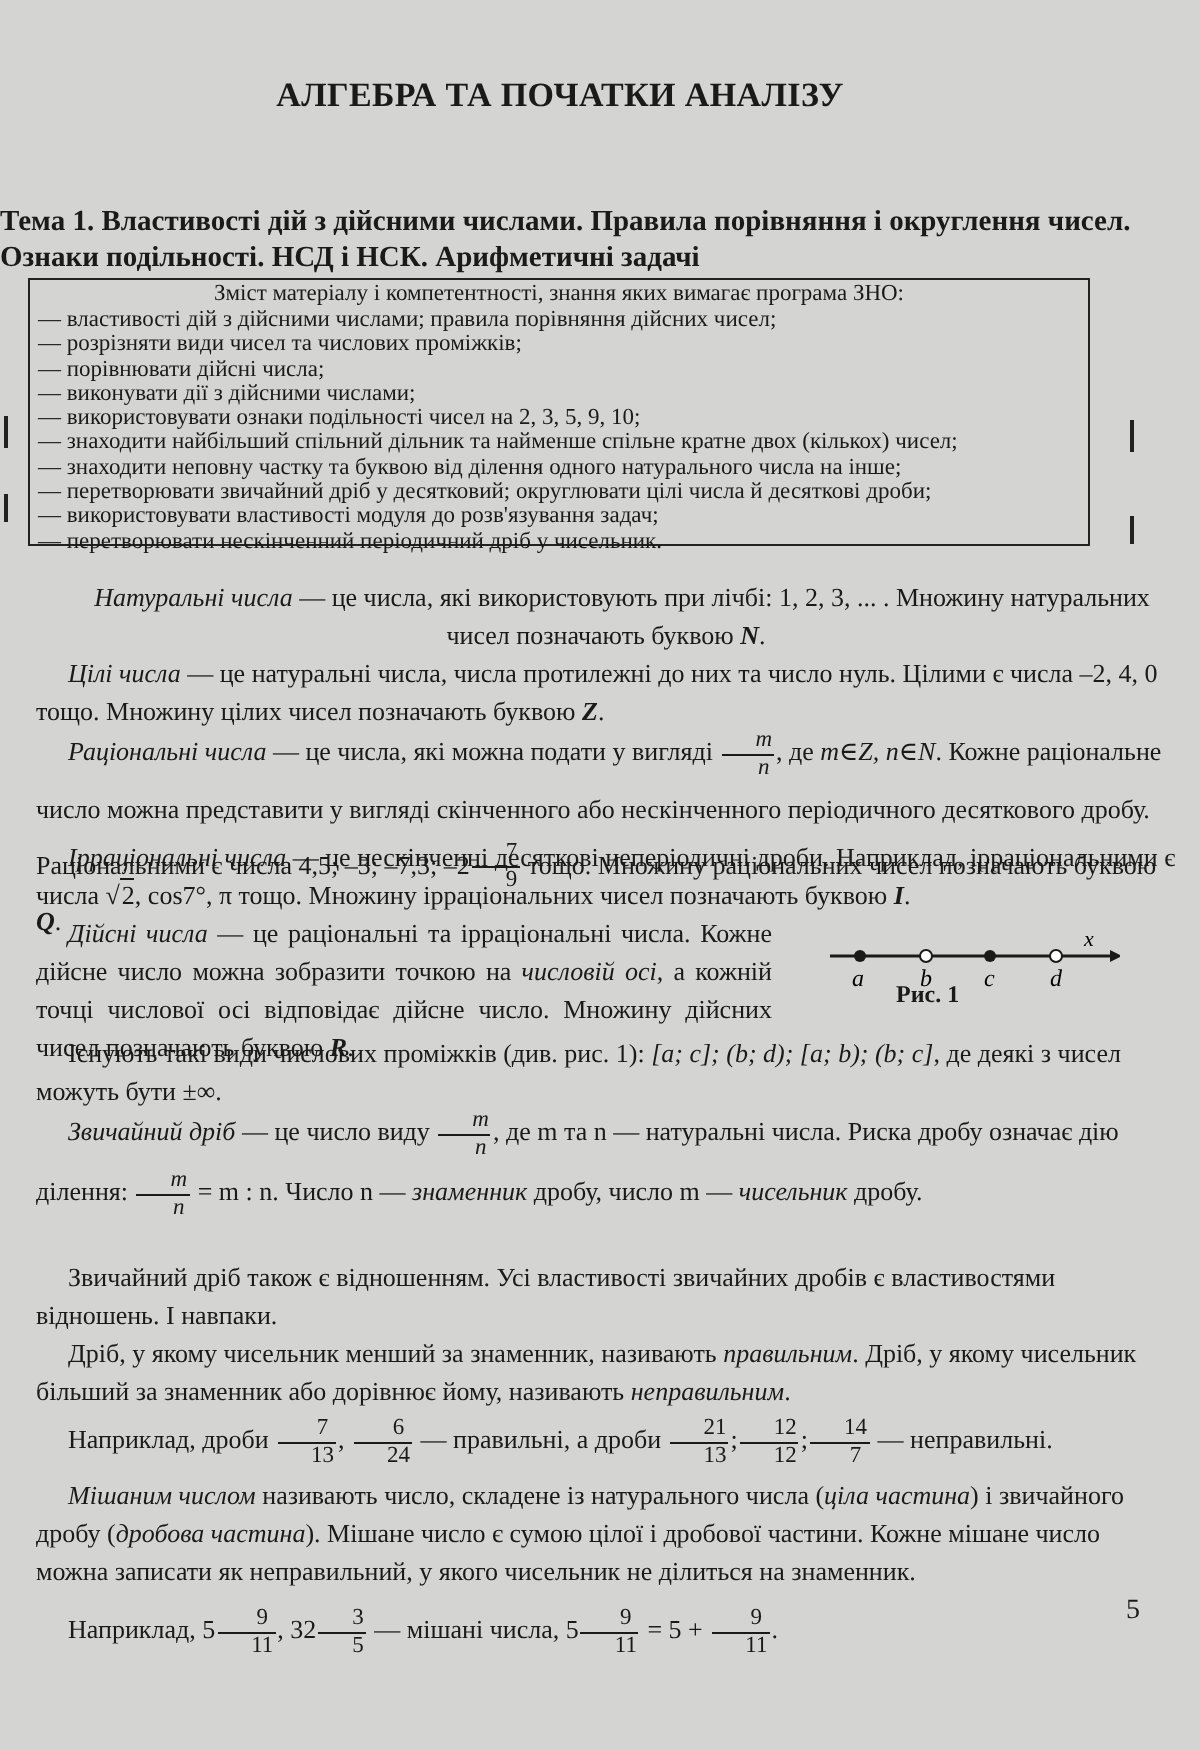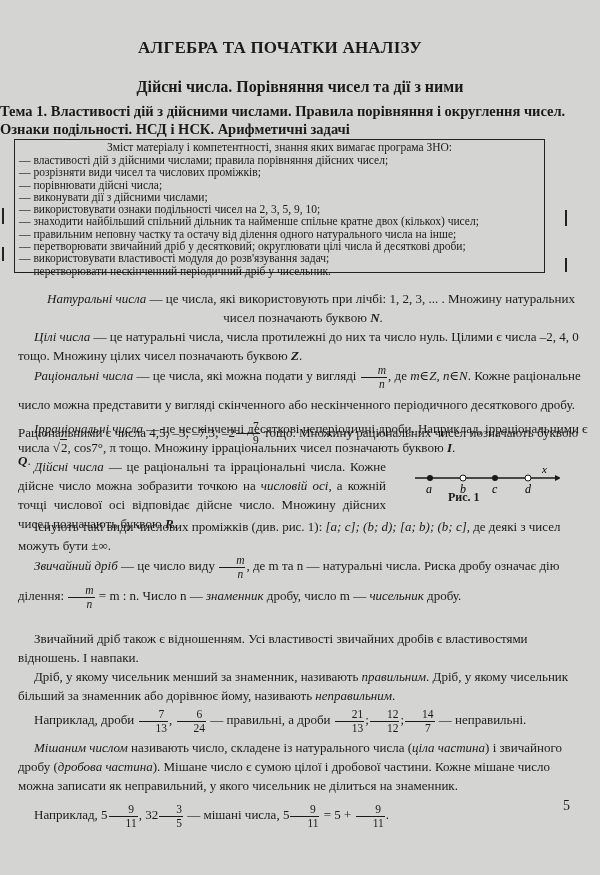--- a/index.html
+++ b/index.html
@@ -34,35 +34,34 @@
   .fig-caption { position: absolute; left: 448px; top: 490px; font-weight: bold; font-size: 12px; }
   .page-num { position: absolute; right: 30px; top: 798px; font-size: 14px; }
   .sqrt { border-top: 1px solid #1a1a1a; padding-left: 1px; }
 </style>
 </head>
 <body>
 
 <div class="page">
 
   <div class="h1">АЛГЕБРА ТА ПОЧАТКИ АНАЛІЗУ</div>
-  <div class="h2">Дійсні числа. Порівняння чисел та дії з ними</div>
   <div class="h3">
     <div>Тема 1. Властивості дій з дійсними числами. Правила порівняння і округлення чисел.</div>
     <div>Ознаки подільності. НСД і НСК. Арифметичні задачі</div>
   </div>
 
   <div class="box">
     <div class="box-title">Зміст матеріалу і компетентності, знання яких вимагає програма ЗНО:</div>
     <div class="box-item">— властивості дій з дійсними числами; правила порівняння дійсних чисел;</div>
     <div class="box-item">— розрізняти види чисел та числових проміжків;</div>
     <div class="box-item">— порівнювати дійсні числа;</div>
     <div class="box-item">— виконувати дії з дійсними числами;</div>
     <div class="box-item">— використовувати ознаки подільності чисел на 2, 3, 5, 9, 10;</div>
     <div class="box-item">— знаходити найбільший спільний дільник та найменше спільне кратне двох (кількох) чисел;</div>
-    <div class="box-item">— правильним неповну частку та остачу від ділення одного натурального числа на інше;</div>
+    <div class="box-item">— знаходити неповну частку та буквою від ділення одного натурального числа на інше;</div>
     <div class="box-item">— перетворювати звичайний дріб у десятковий; округлювати цілі числа й десяткові дроби;</div>
     <div class="box-item">— використовувати властивості модуля до розв'язування задач;</div>
     <div class="box-item">— перетворювати нескінченний періодичний дріб у чисельник.</div>
   </div>
 
   <div class="mark" style="left:2px; top:208px; height:16px;"></div>
   <div class="mark" style="left:2px; top:247px; height:14px;"></div>
   <div class="mark" style="left:565px; top:210px; height:16px;"></div>
   <div class="mark" style="left:565px; top:258px; height:14px;"></div>
 

